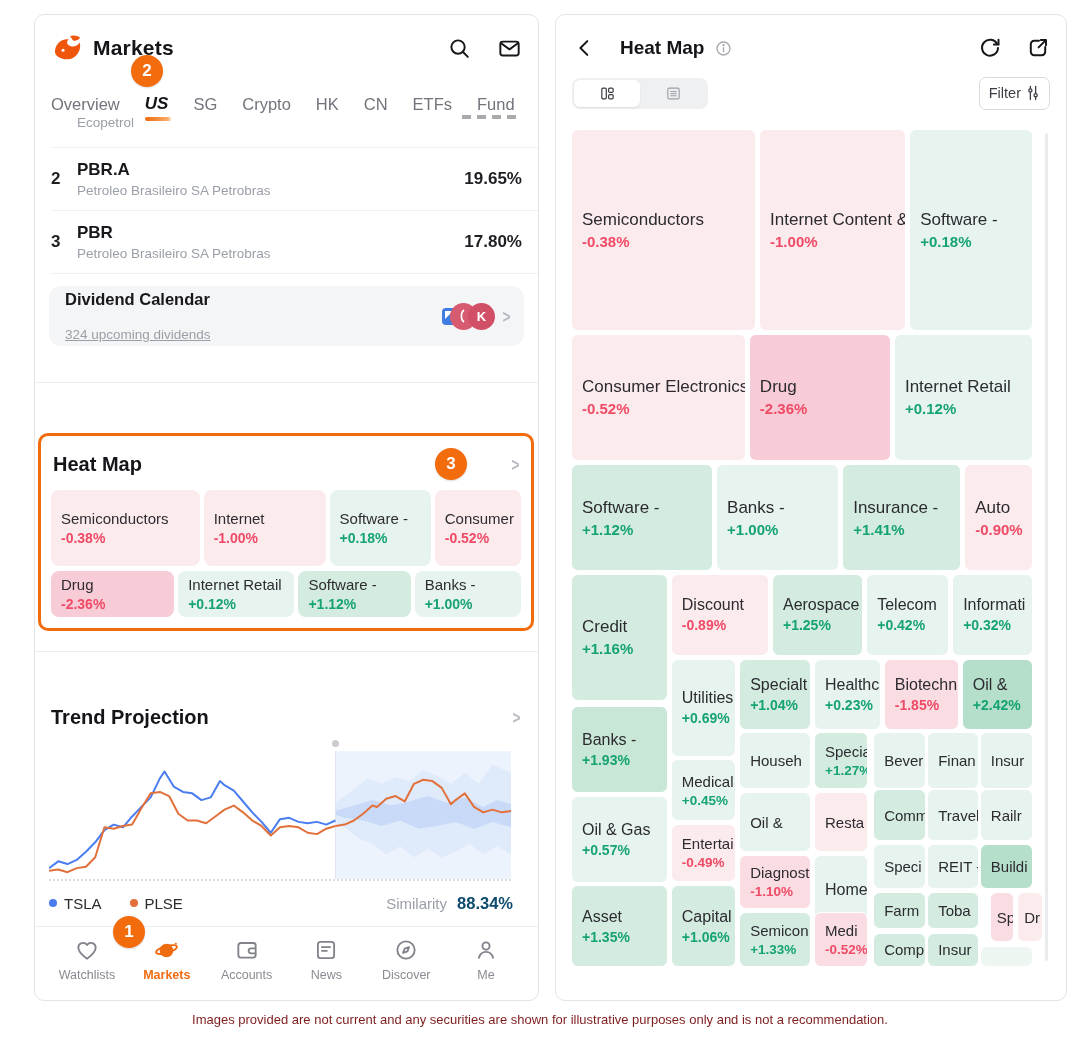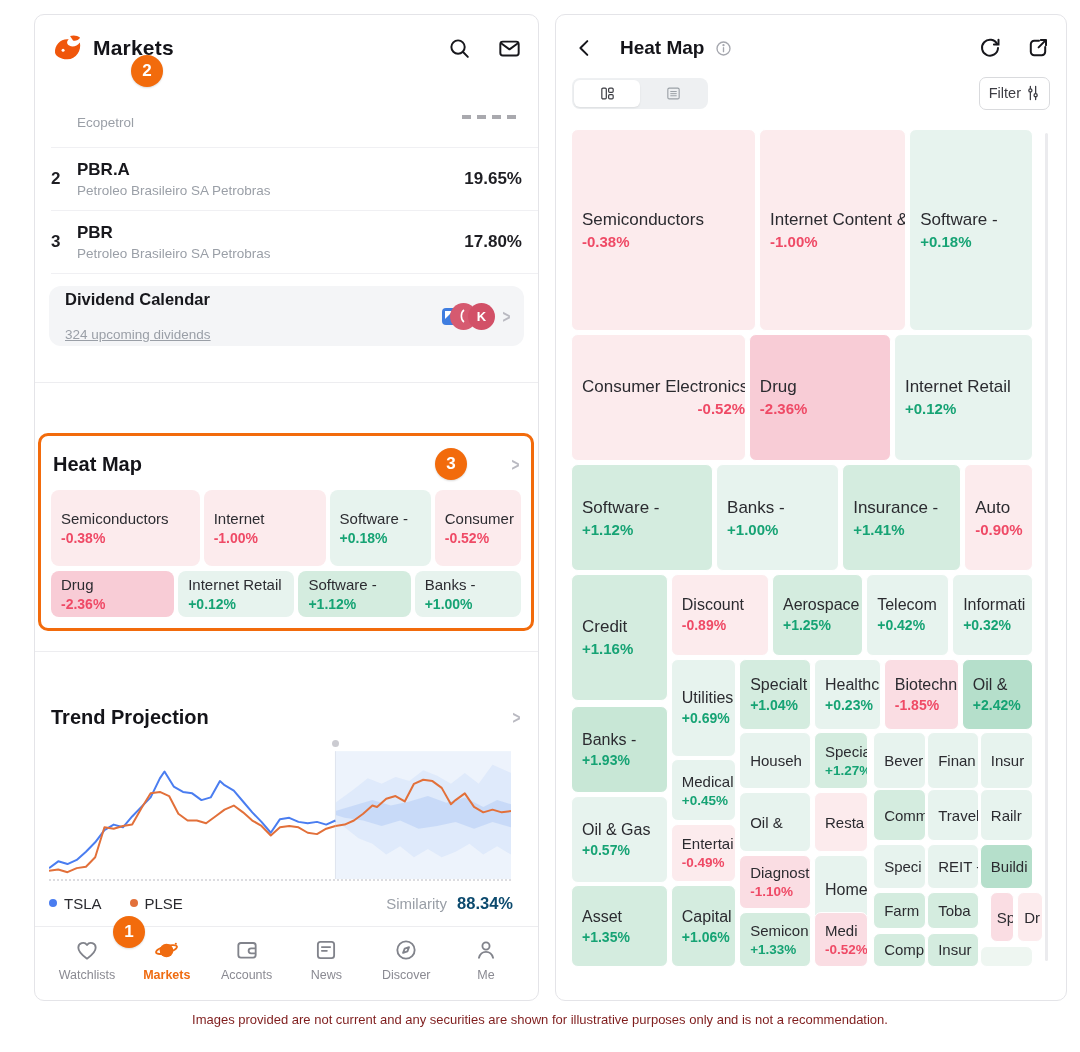--- a/index.html
+++ b/index.html
@@ -156,20 +156,30 @@
       <span class="hicon">
         <svg width="25" height="25" viewBox="0 0 24 24" fill="none" stroke="#17171c" stroke-width="1.9" stroke-linejoin="round" stroke-linecap="round">
           <rect x="3.2" y="5.4" width="17.6" height="13.4" rx="2.4"></rect>
             <path d="M4.6 7.4 12 12.8l7.4-5.4"></path>
         </svg>
       </span>
     </div>
 
     <div class="step-badge badge-2">2</div>
 
+    <div class="tabs">
+        <span class="tab">Overview</span>
+        <span class="tab active">US</span>
+        <span class="tab">SG</span>
+        <span class="tab">Crypto</span>
+        <span class="tab">HK</span>
+        <span class="tab">CN</span>
+        <span class="tab">ETFs</span>
+        <span class="tab">Fund</span>
+      </div>
 
     <div class="movers">
         <div class="mv-row partial">
           <span class="mv-rank">1</span>
           <div class="mv-main">
             <div class="mv-sub">Ecopetrol</div>
           </div>
           <div class="mv-clip"></div>
         </div>
         <div class="mv-row">
@@ -413,21 +423,21 @@
           <div class="tm-val neg">-0.38%</div>
         </div>
         <div class="tm-tile tone-r1 big" style="left: 40.7%; top: 0%; width: 31.8%; height: 23.9%;">
           <div class="tm-name">Internet Content &amp;</div>
           <div class="tm-val neg">-1.00%</div>
         </div>
         <div class="tm-tile tone-g1 big" style="left: 73.2%; top: 0%; width: 26.8%; height: 23.9%;">
           <div class="tm-name">Software -</div>
           <div class="tm-val pos">+0.18%</div>
         </div>
-        <div class="tm-tile tone-r1 big" style="left: 0%; top: 24.2%; width: 37.9%; height: 15%; text-align: right;">
+        <div class="tm-tile tone-r1 big" style="left: 0%; top: 24.2%; width: 37.9%; height: 15%;">
           <div class="tm-name">Consumer Electronics</div>
           <div class="tm-val neg">-0.52%</div>
         </div>
         <div class="tm-tile tone-r3 big" style="left: 38.5%; top: 24.2%; width: 30.7%; height: 15%;">
           <div class="tm-name">Drug</div>
           <div class="tm-val neg">-2.36%</div>
         </div>
         <div class="tm-tile tone-g1 big" style="left: 69.9%; top: 24.2%; width: 30.1%; height: 15%;">
           <div class="tm-name">Internet Retail</div>
           <div class="tm-val pos">+0.12%</div>

